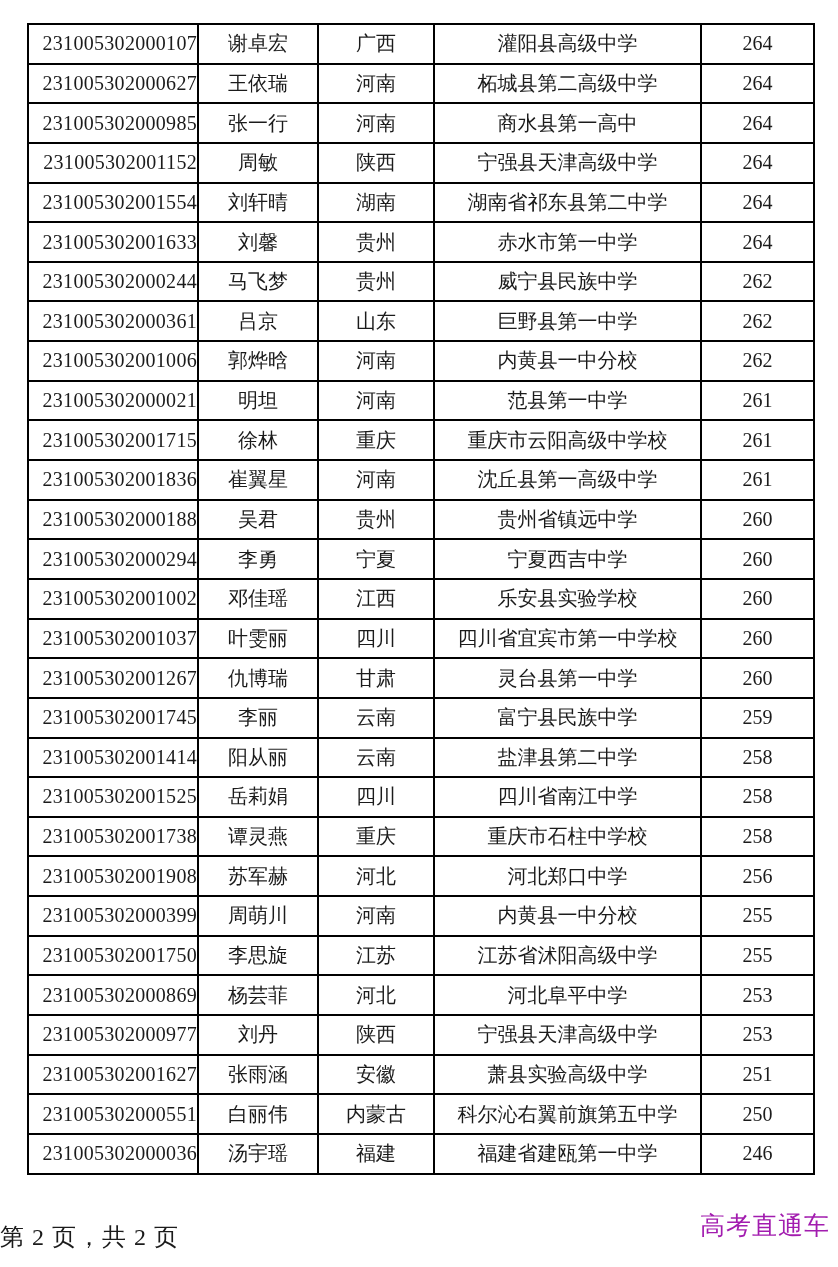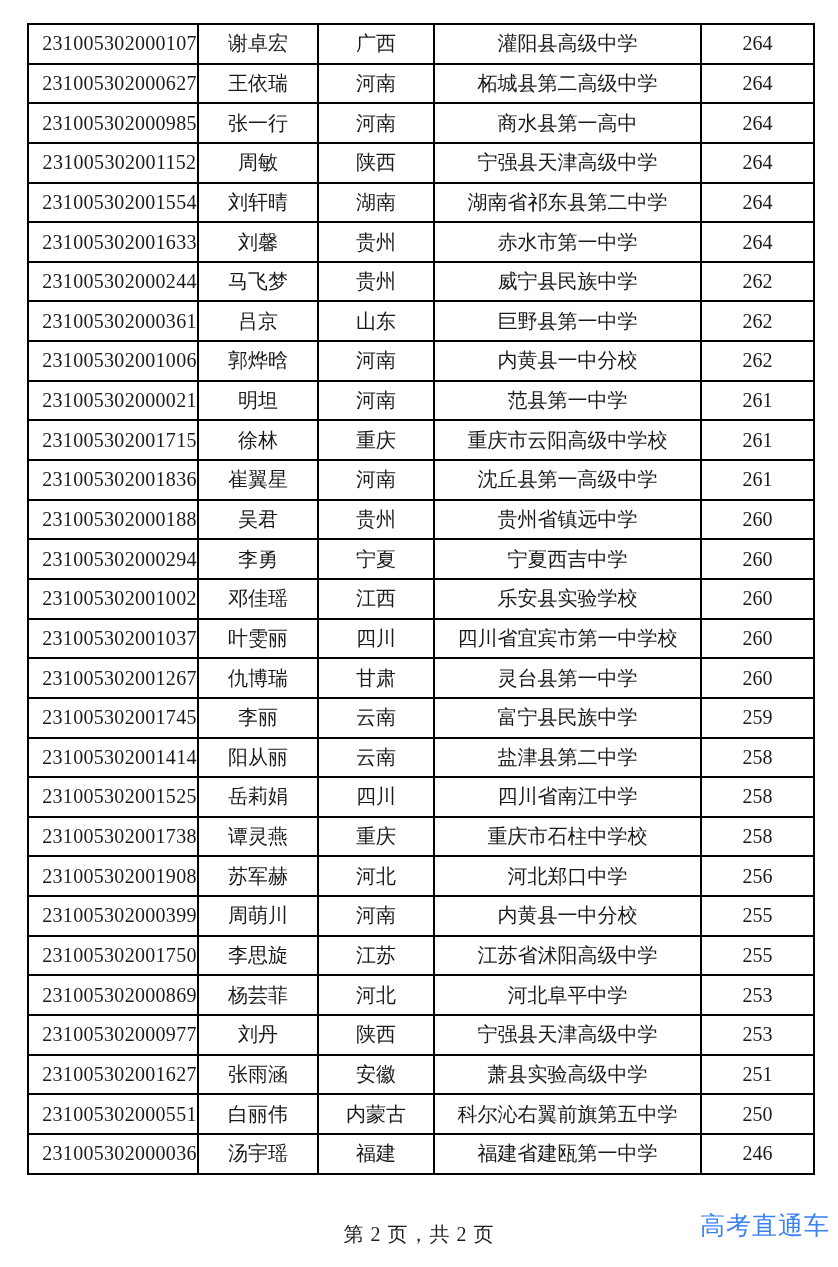--- a/index.html
+++ b/index.html
@@ -26,38 +26,38 @@
     border: 2px solid #000000;
     font-size: 20px;
     color: #1b1b1b;
     text-align: center;
     vertical-align: middle;
     white-space: nowrap;
     overflow: hidden;
     padding: 0;
   }
   table.score-table td.c-id {
-    text-align: center;
+    text-align: right;
     padding-left: 13px;
     letter-spacing: 0.3px;
   }
   .footer-line {
     position: absolute;
     left: 0; top: 1221px;
     width: 838px;
-    text-align: center;
-    font-size: 20px;
+    text-align: left;
+    font-size: 24px;
     color: #1b1b1b;
     letter-spacing: 1px;
   }
   .watermark {
     position: absolute;
     right: 8px; top: 1209px;
     font-size: 25px;
-    color: #3b82f6;
+    color: #a21caf;
     letter-spacing: 1px;
   }
 </style>
 </head>
 <body>
 
 <div class="page">
 
   <table class="score-table">
     <colgroup>

